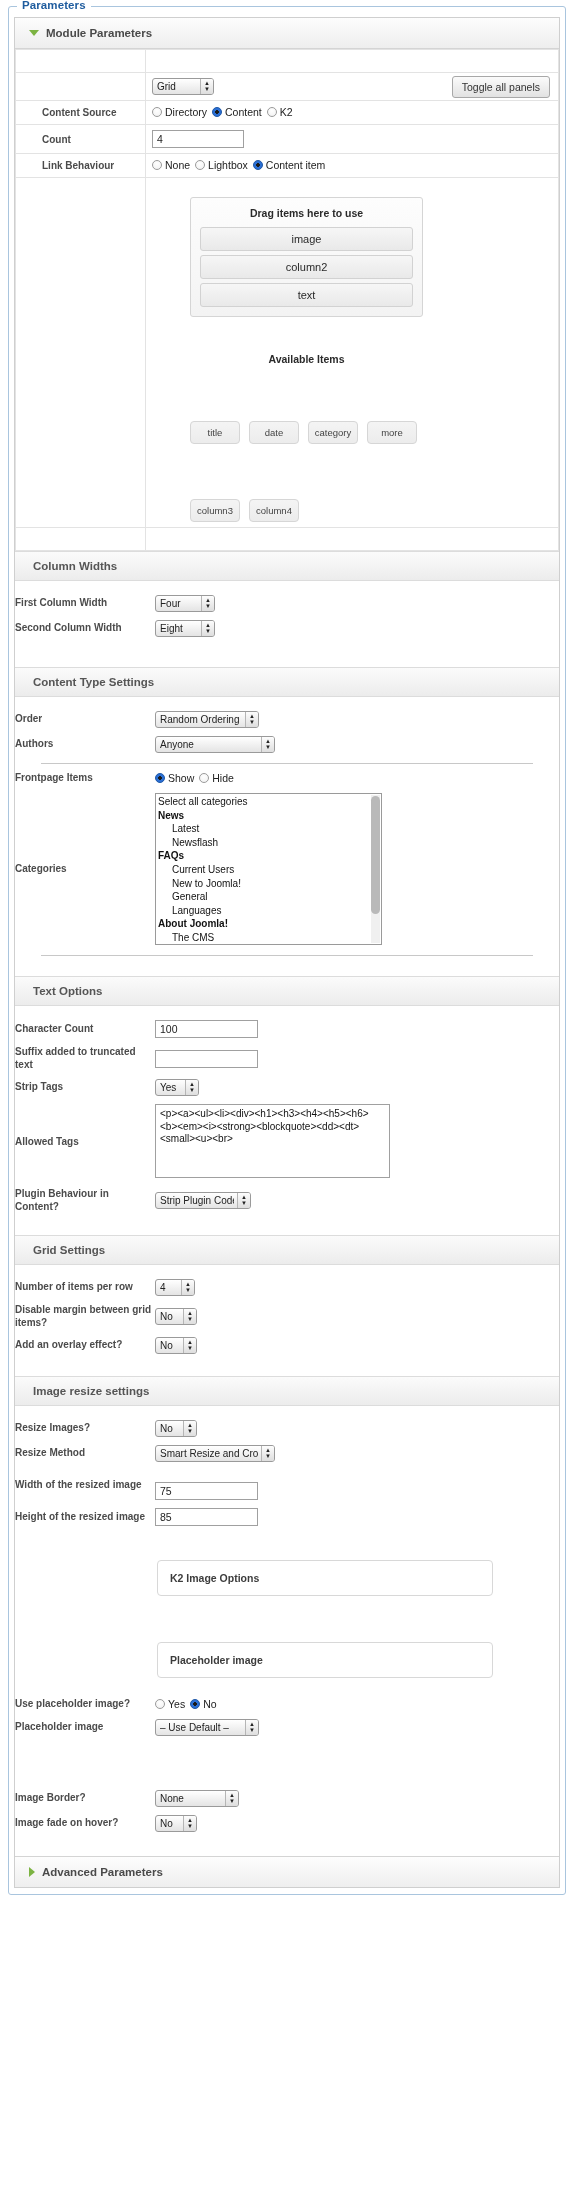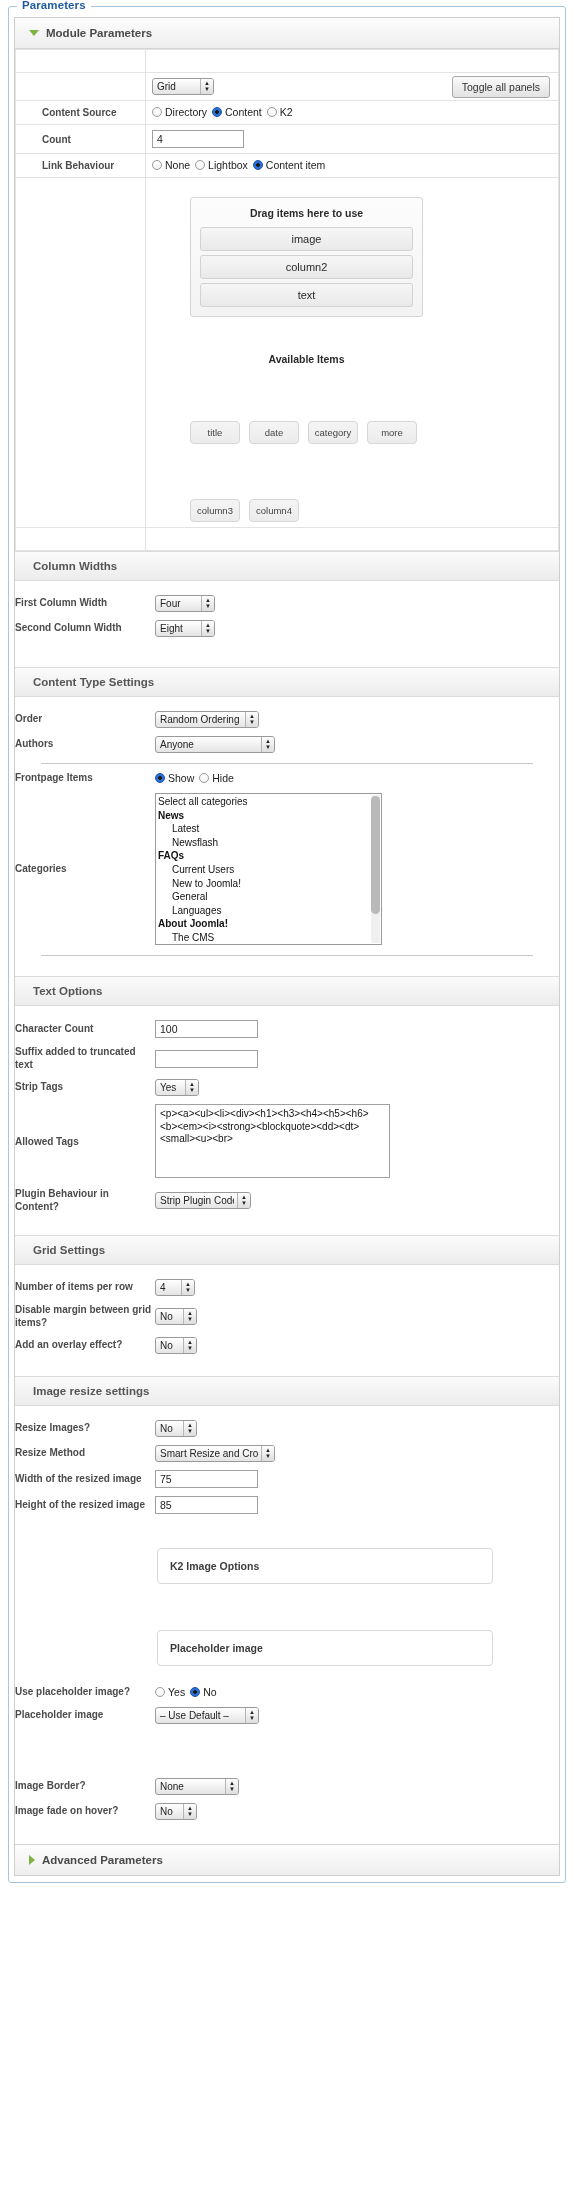--- a/index.html
+++ b/index.html
@@ -642,21 +642,21 @@
               <span class="arrows">
                     <i>▲</i>
                     <i>▼</i>
                   </span>
             </span>
           </td>
         </tr>
         <tr>
           <td class="lbl">Width of the resized image</td>
           <td class="val">
-            <input class="txt" style="width: 103px;" value="75">
+            <input class="txt" style="width: 103px; margin-top: 12px;" value="75">
           </td>
         </tr>
         <tr>
           <td class="lbl">Height of the resized image</td>
           <td class="val">
             <input class="txt" style="width: 103px;" value="85">
           </td>
         </tr>
       </tbody>
         </table>

